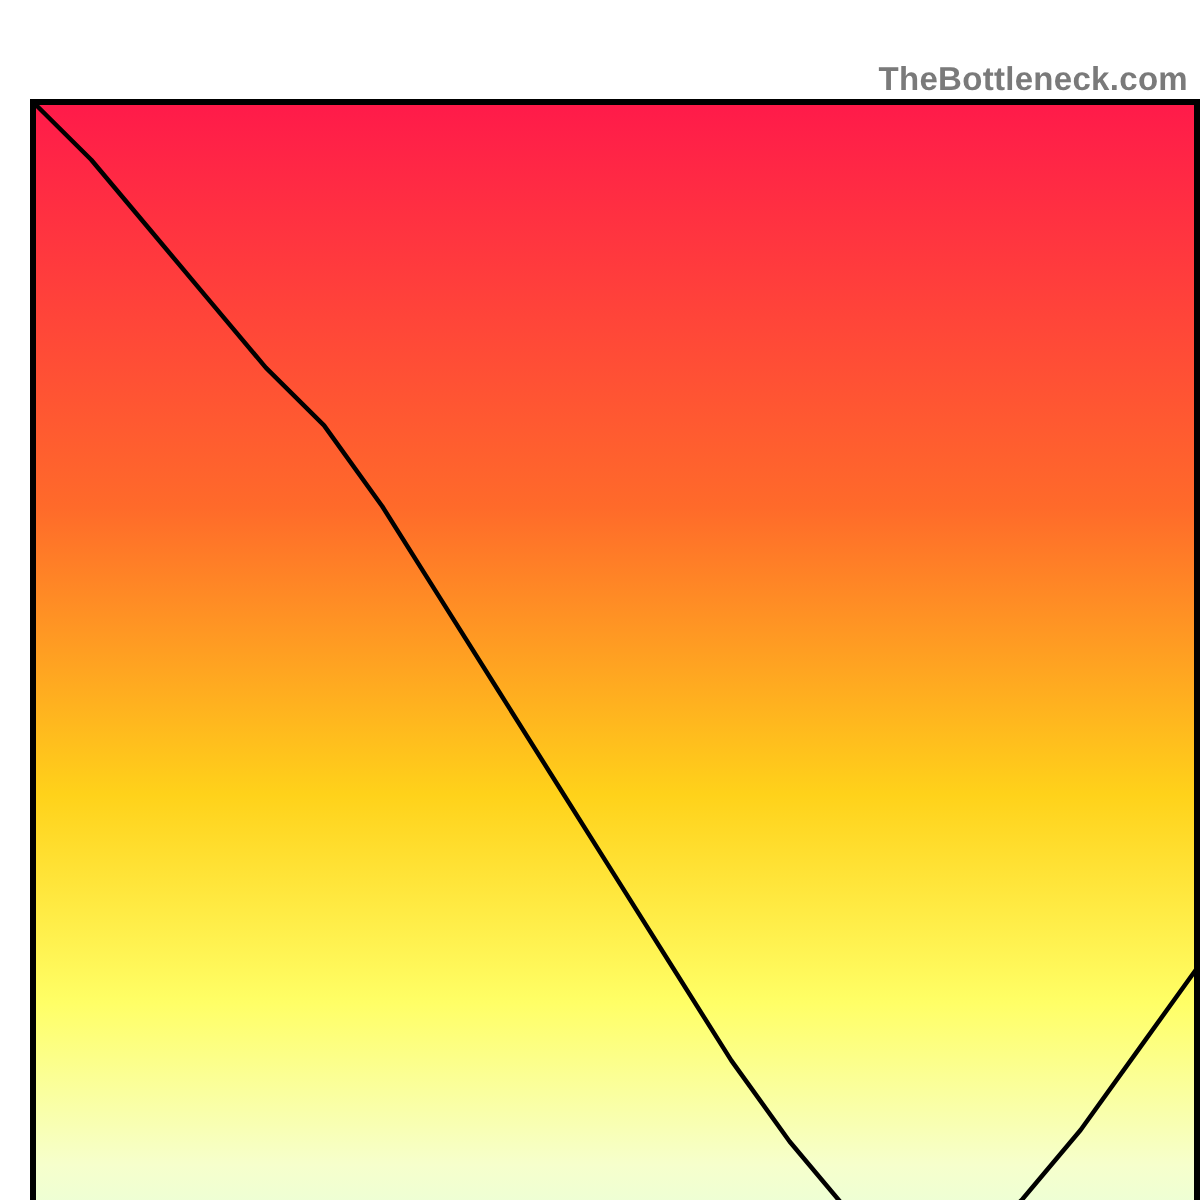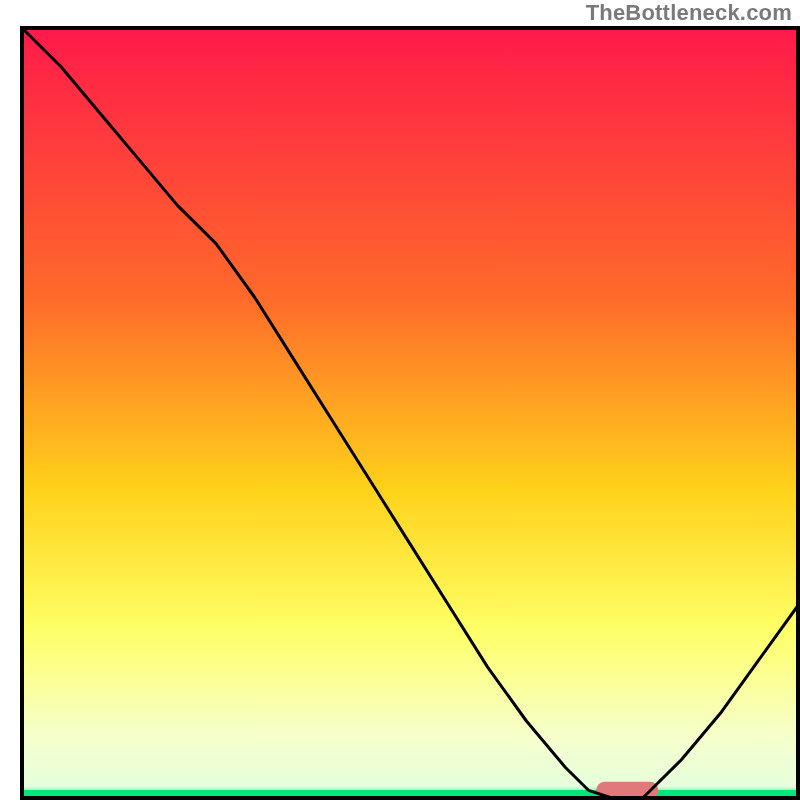--- a/index.html
+++ b/index.html
@@ -7,20 +7,21 @@
     padding: 0;
     width: 800px;
     height: 800px;
     background: #ffffff;
     font-family: Arial, Helvetica, sans-serif;
   }
   .chart-container {
     position: relative;
     width: 800px;
     height: 640px;
+    margin-top: 40px;
   }
   .watermark {
     position: absolute;
     top: 0;
     right: 8px;
     font-size: 22px;
     font-weight: bold;
     color: #7a7a7a;
     letter-spacing: 0.2px;
     user-select: none;

